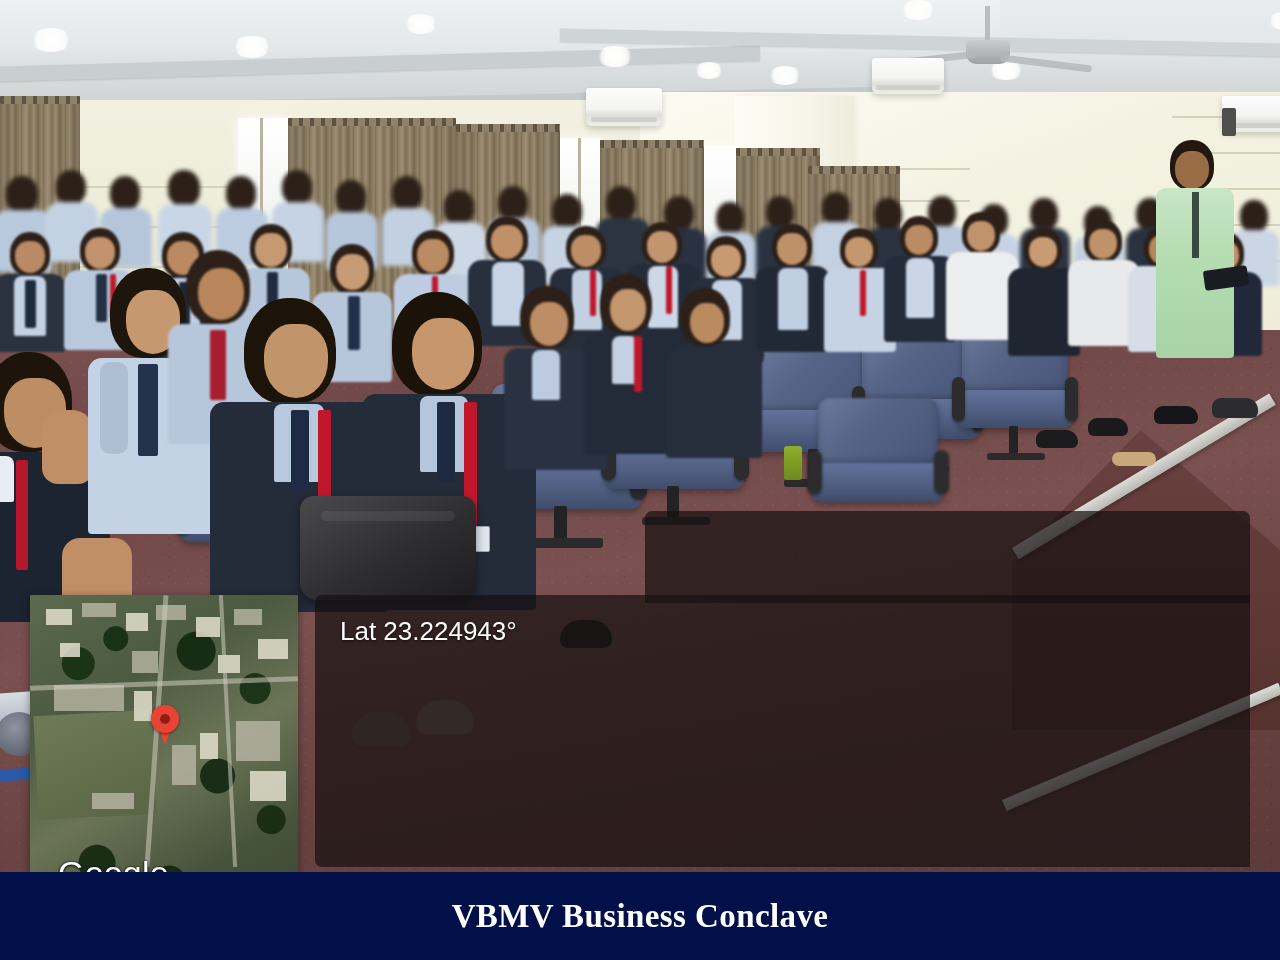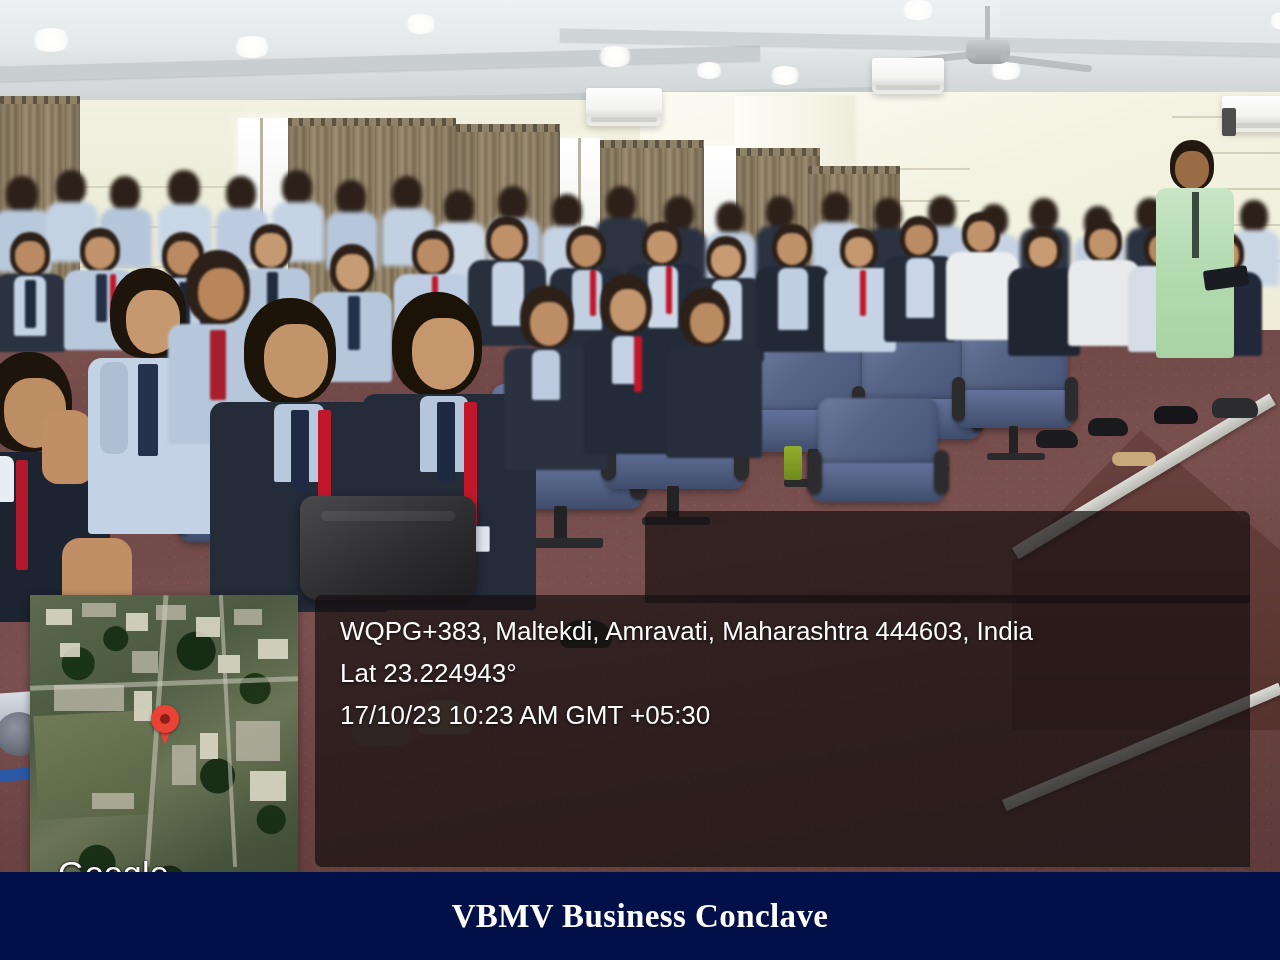--- a/index.html
+++ b/index.html
@@ -824,23 +824,21 @@
         </div>
         <div class="map-pin">
           <div class="tail"></div>
           <div class="bubble"></div>
           <div class="dot"></div>
         </div>
         <div class="gmaps-wm">Google</div>
       </div>
 
       <div class="ov-lines">
-        <div class="ov-line">WQPG+383, Maltekdi, Amravati, Maharashtra 444603, India</div>
         <div class="ov-line">Lat 23.224943°</div>
-        <div class="ov-line">17/10/23 10:23 AM GMT +05:30</div>
       </div>
     </div>
 
   </div>
 
   <div id="caption-bar">
     <div id="caption-text">VBMV Business Conclave</div>
   </div>
 
 </div>

